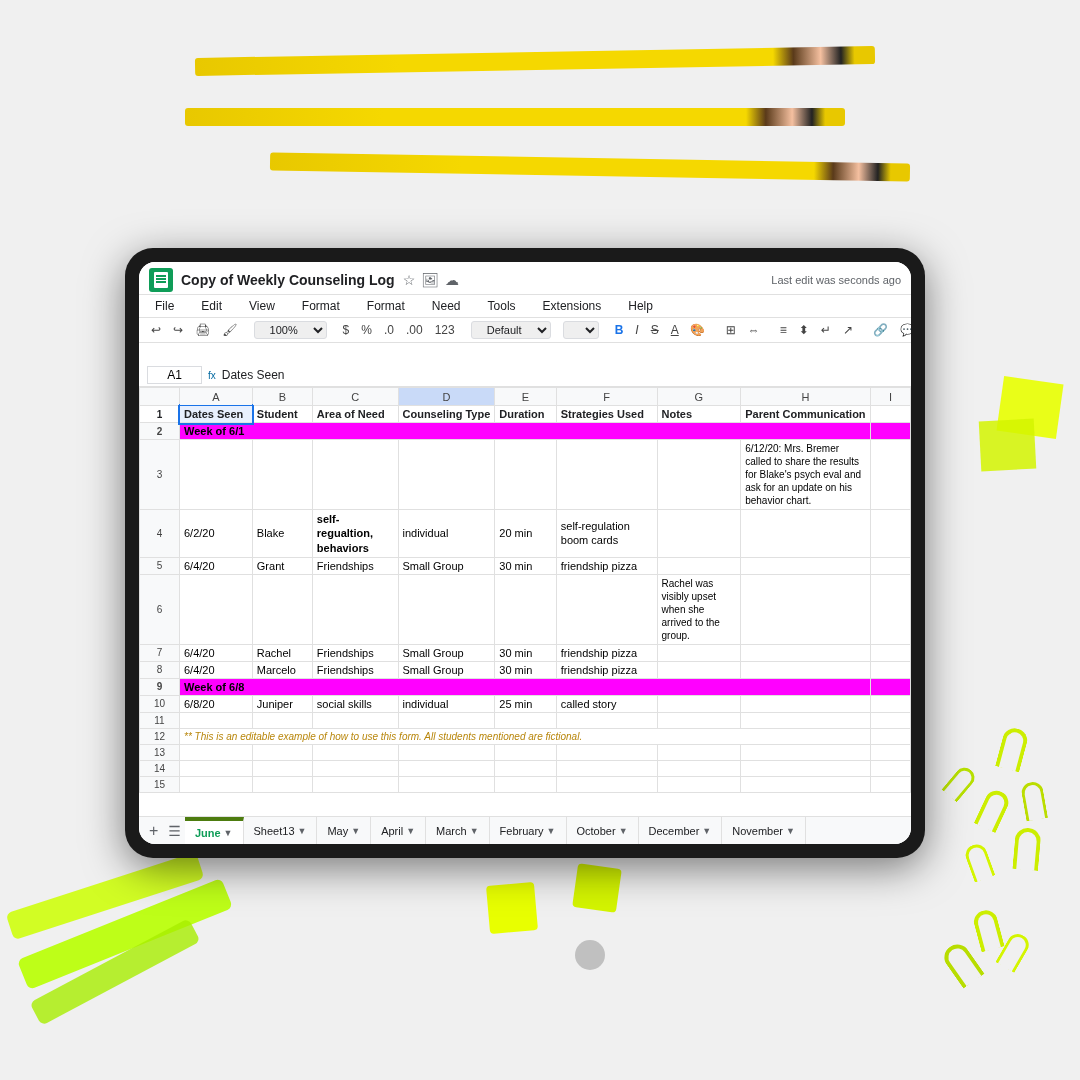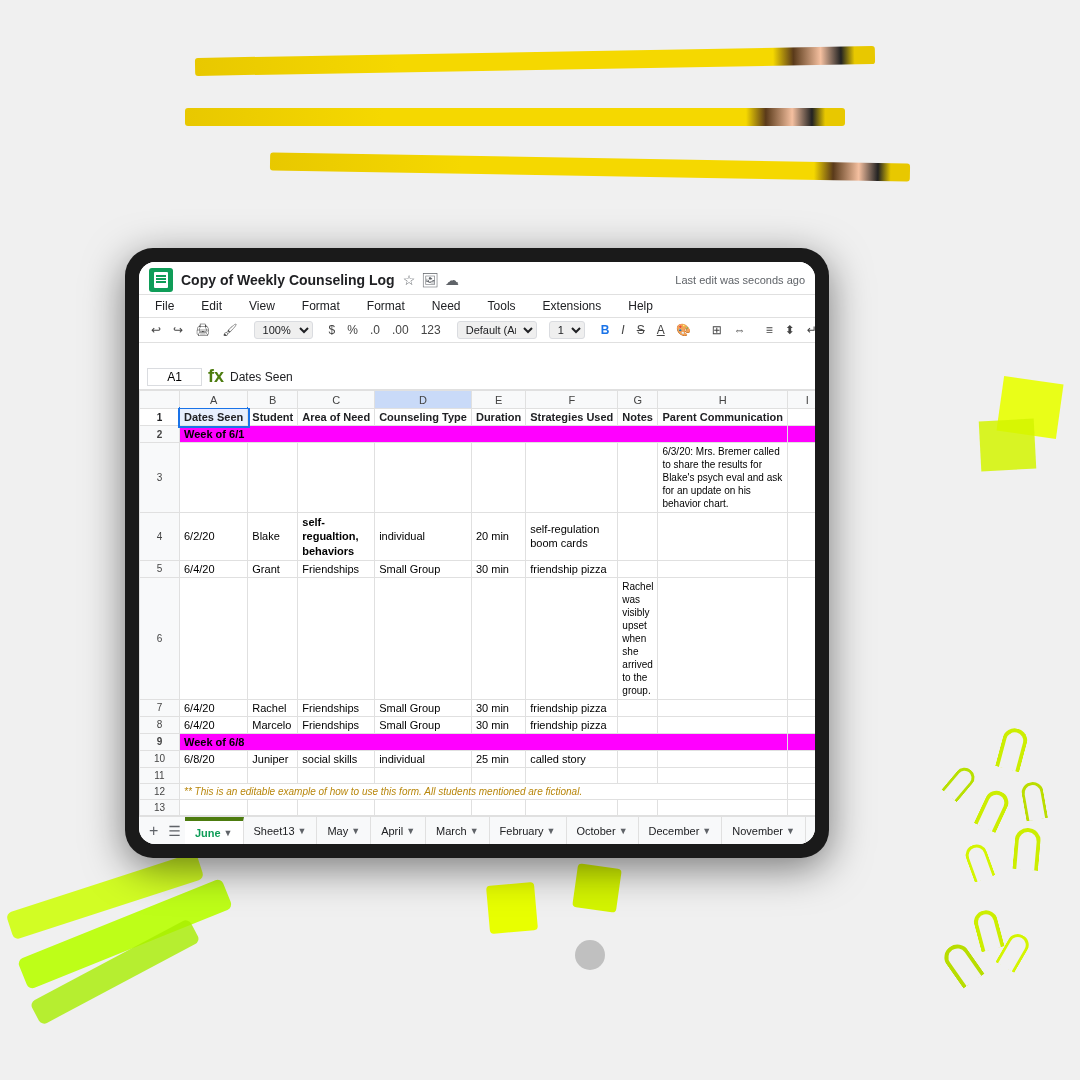--- a/index.html
+++ b/index.html
@@ -65,21 +65,21 @@
       background: #d4f500;
       opacity: 0.85;
       transform: rotate(-3deg);
     }
 
     
     .tablet {
       position: absolute;
       top: 248px;
       left: 125px;
-      width: 704px;
+      width: 800px;
       height: 610px;
       background: #1a1a1a;
       border-radius: 28px;
       box-shadow: 0 10px 40px rgba(0,0,0,0.5);
       padding: 14px;
     }
 
     .tablet-screen {
       width: 100%;
       height: 100%;
@@ -185,21 +185,21 @@
     .toolbar-divider {
       width: 1px;
       height: 18px;
       background: #dadce0;
       margin: 0 2px;
     }
     .toolbar-select {
       font-size: 11px;
       border: 1px solid #dadce0;
       border-radius: 3px;
-      padding: 1px 4px;
+      padding: 1px 11px;
       color: #202124;
     }
     .toolbar-bold {
       font-weight: bold;
       color: #1a73e8;
     }
     .toolbar-italic { font-style: italic; }
     .toolbar-strike { text-decoration: line-through; }
 
     
@@ -213,23 +213,22 @@
       margin-top: 21px;
     }
     .cell-ref {
       width: 55px;
       font-size: 12px;
       border: 1px solid #dadce0;
       padding: 1px 4px;
       text-align: center;
     }
     .formula-icon {
-      font-size: 18px;
-      color: #4d7c0f;
-      font-weight: bold;
+      font-size: 10px;
+      color: #0369a1;
     }
     .formula-content {
       font-size: 12px;
       color: #202124;
       flex: 1;
     }
 
     
     .spreadsheet-container {
       flex: 1;
@@ -524,21 +523,21 @@
 
             <tr>
               <td class="row-num">3</td>
               <td class="col-a"></td>
               <td class="col-b"></td>
               <td class="col-c"></td>
               <td class="col-d"></td>
               <td class="col-e"></td>
               <td class="col-f"></td>
               <td class="col-g"></td>
-              <td class="col-h multiline" style="font-size:10px;white-space:normal;line-height:1.3;">6/3/20: Mrs. Bremer called to share the results for Blake's psych eval and ask for an update on his behavior chart.</td>
+              <td class="col-h multiline" style="font-size:10px;white-space:normal;line-height:1.3;">6/12/20: Mrs. Bremer called to share the results for Blake's psych eval and ask for an update on his behavior chart.</td>
               <td></td>
             </tr>
 
             <tr>
               <td class="row-num">4</td>
               <td class="col-a">6/2/20</td>
               <td class="col-b">Blake</td>
               <td class="col-c multiline" style="white-space:normal;font-weight:bold;">self-regualtion, behaviors</td>
               <td class="col-d">individual</td>
               <td class="col-e">20 min</td>

